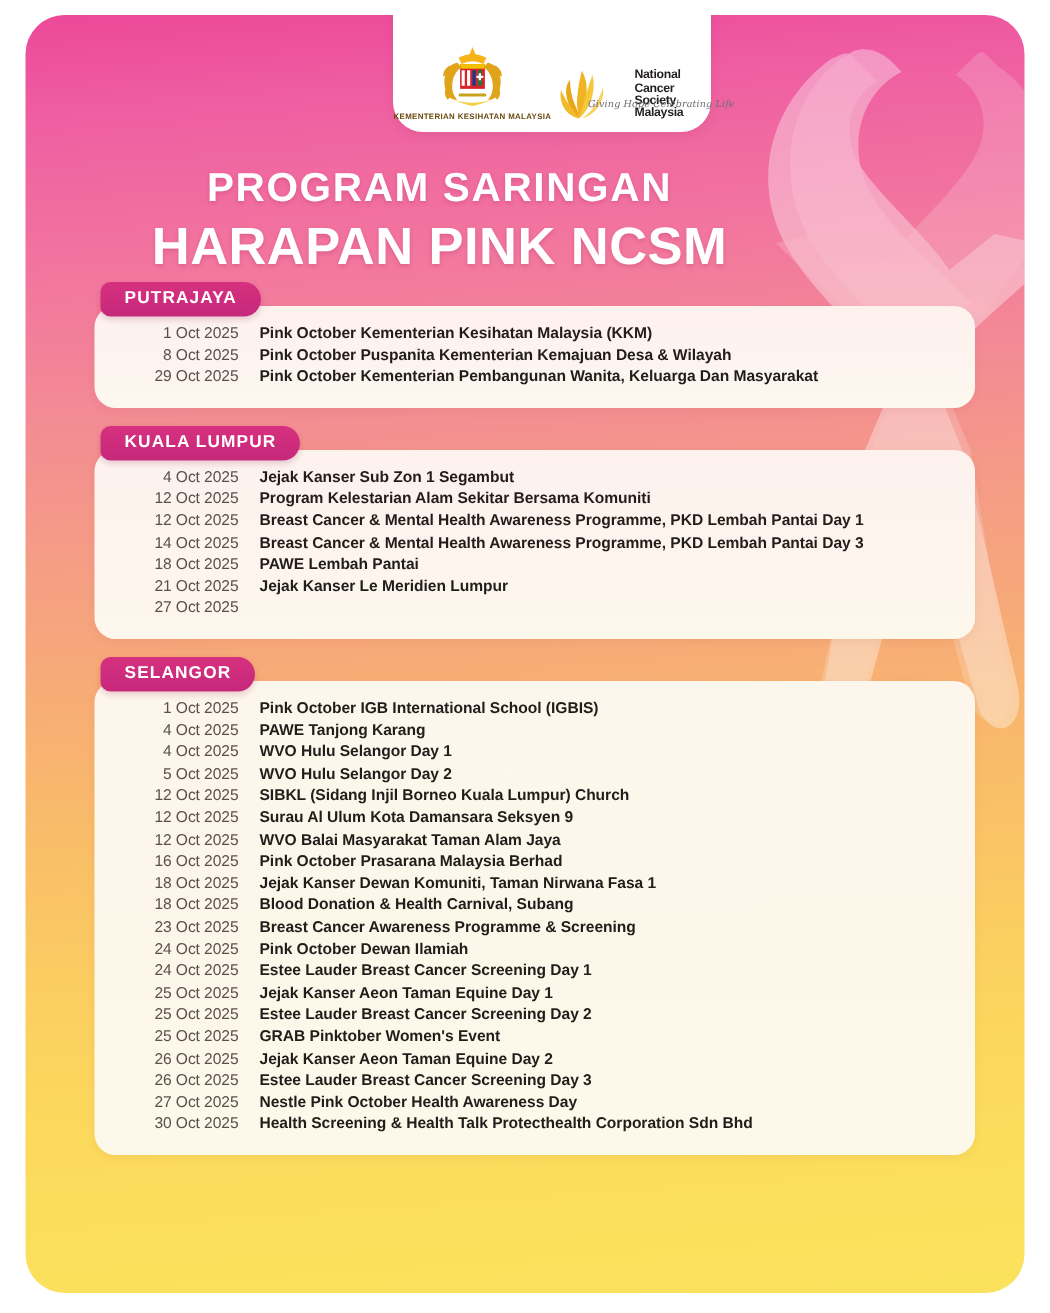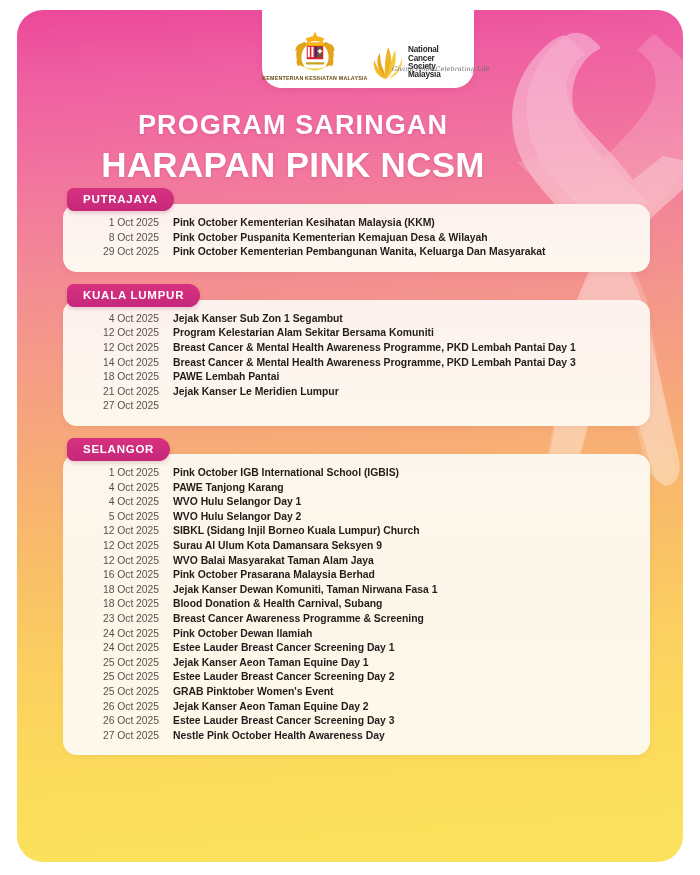--- a/index.html
+++ b/index.html
@@ -77,21 +77,21 @@
     font-weight: bold;
     letter-spacing: 0.15px;
     color: #6b4a10;
     margin-top: 1px;
     white-space: nowrap;
     transform: scale(1.55);
   }
   .logo-ncsm {
     display: flex;
     align-items: center;
-    gap: 3px;
+    gap: 18px;
     width: 96px;
   }
   .logo-ncsm-words {
     display: flex;
     flex-direction: column;
     line-height: 1.02;
   }
   .logo-ncsm-words span {
     font-size: 8.2px;
     font-weight: bold;
@@ -378,16 +378,20 @@
             <div class="event">Jejak Kanser Aeon Taman Equine Day 2</div>
           </div>
           <div class="row">
             <div class="date">26 Oct 2025</div>
             <div class="event">Estee Lauder Breast Cancer Screening Day 3</div>
           </div>
           <div class="row">
             <div class="date">27 Oct 2025</div>
             <div class="event">Nestle Pink October Health Awareness Day</div>
           </div>
+          <div class="row">
+            <div class="date">30 Oct 2025</div>
+            <div class="event">Health Screening &amp; Health Talk Protecthealth Corporation Sdn Bhd</div>
+          </div>
         </div></div>
     </div>
 
 </div>
 
 </body></html>

